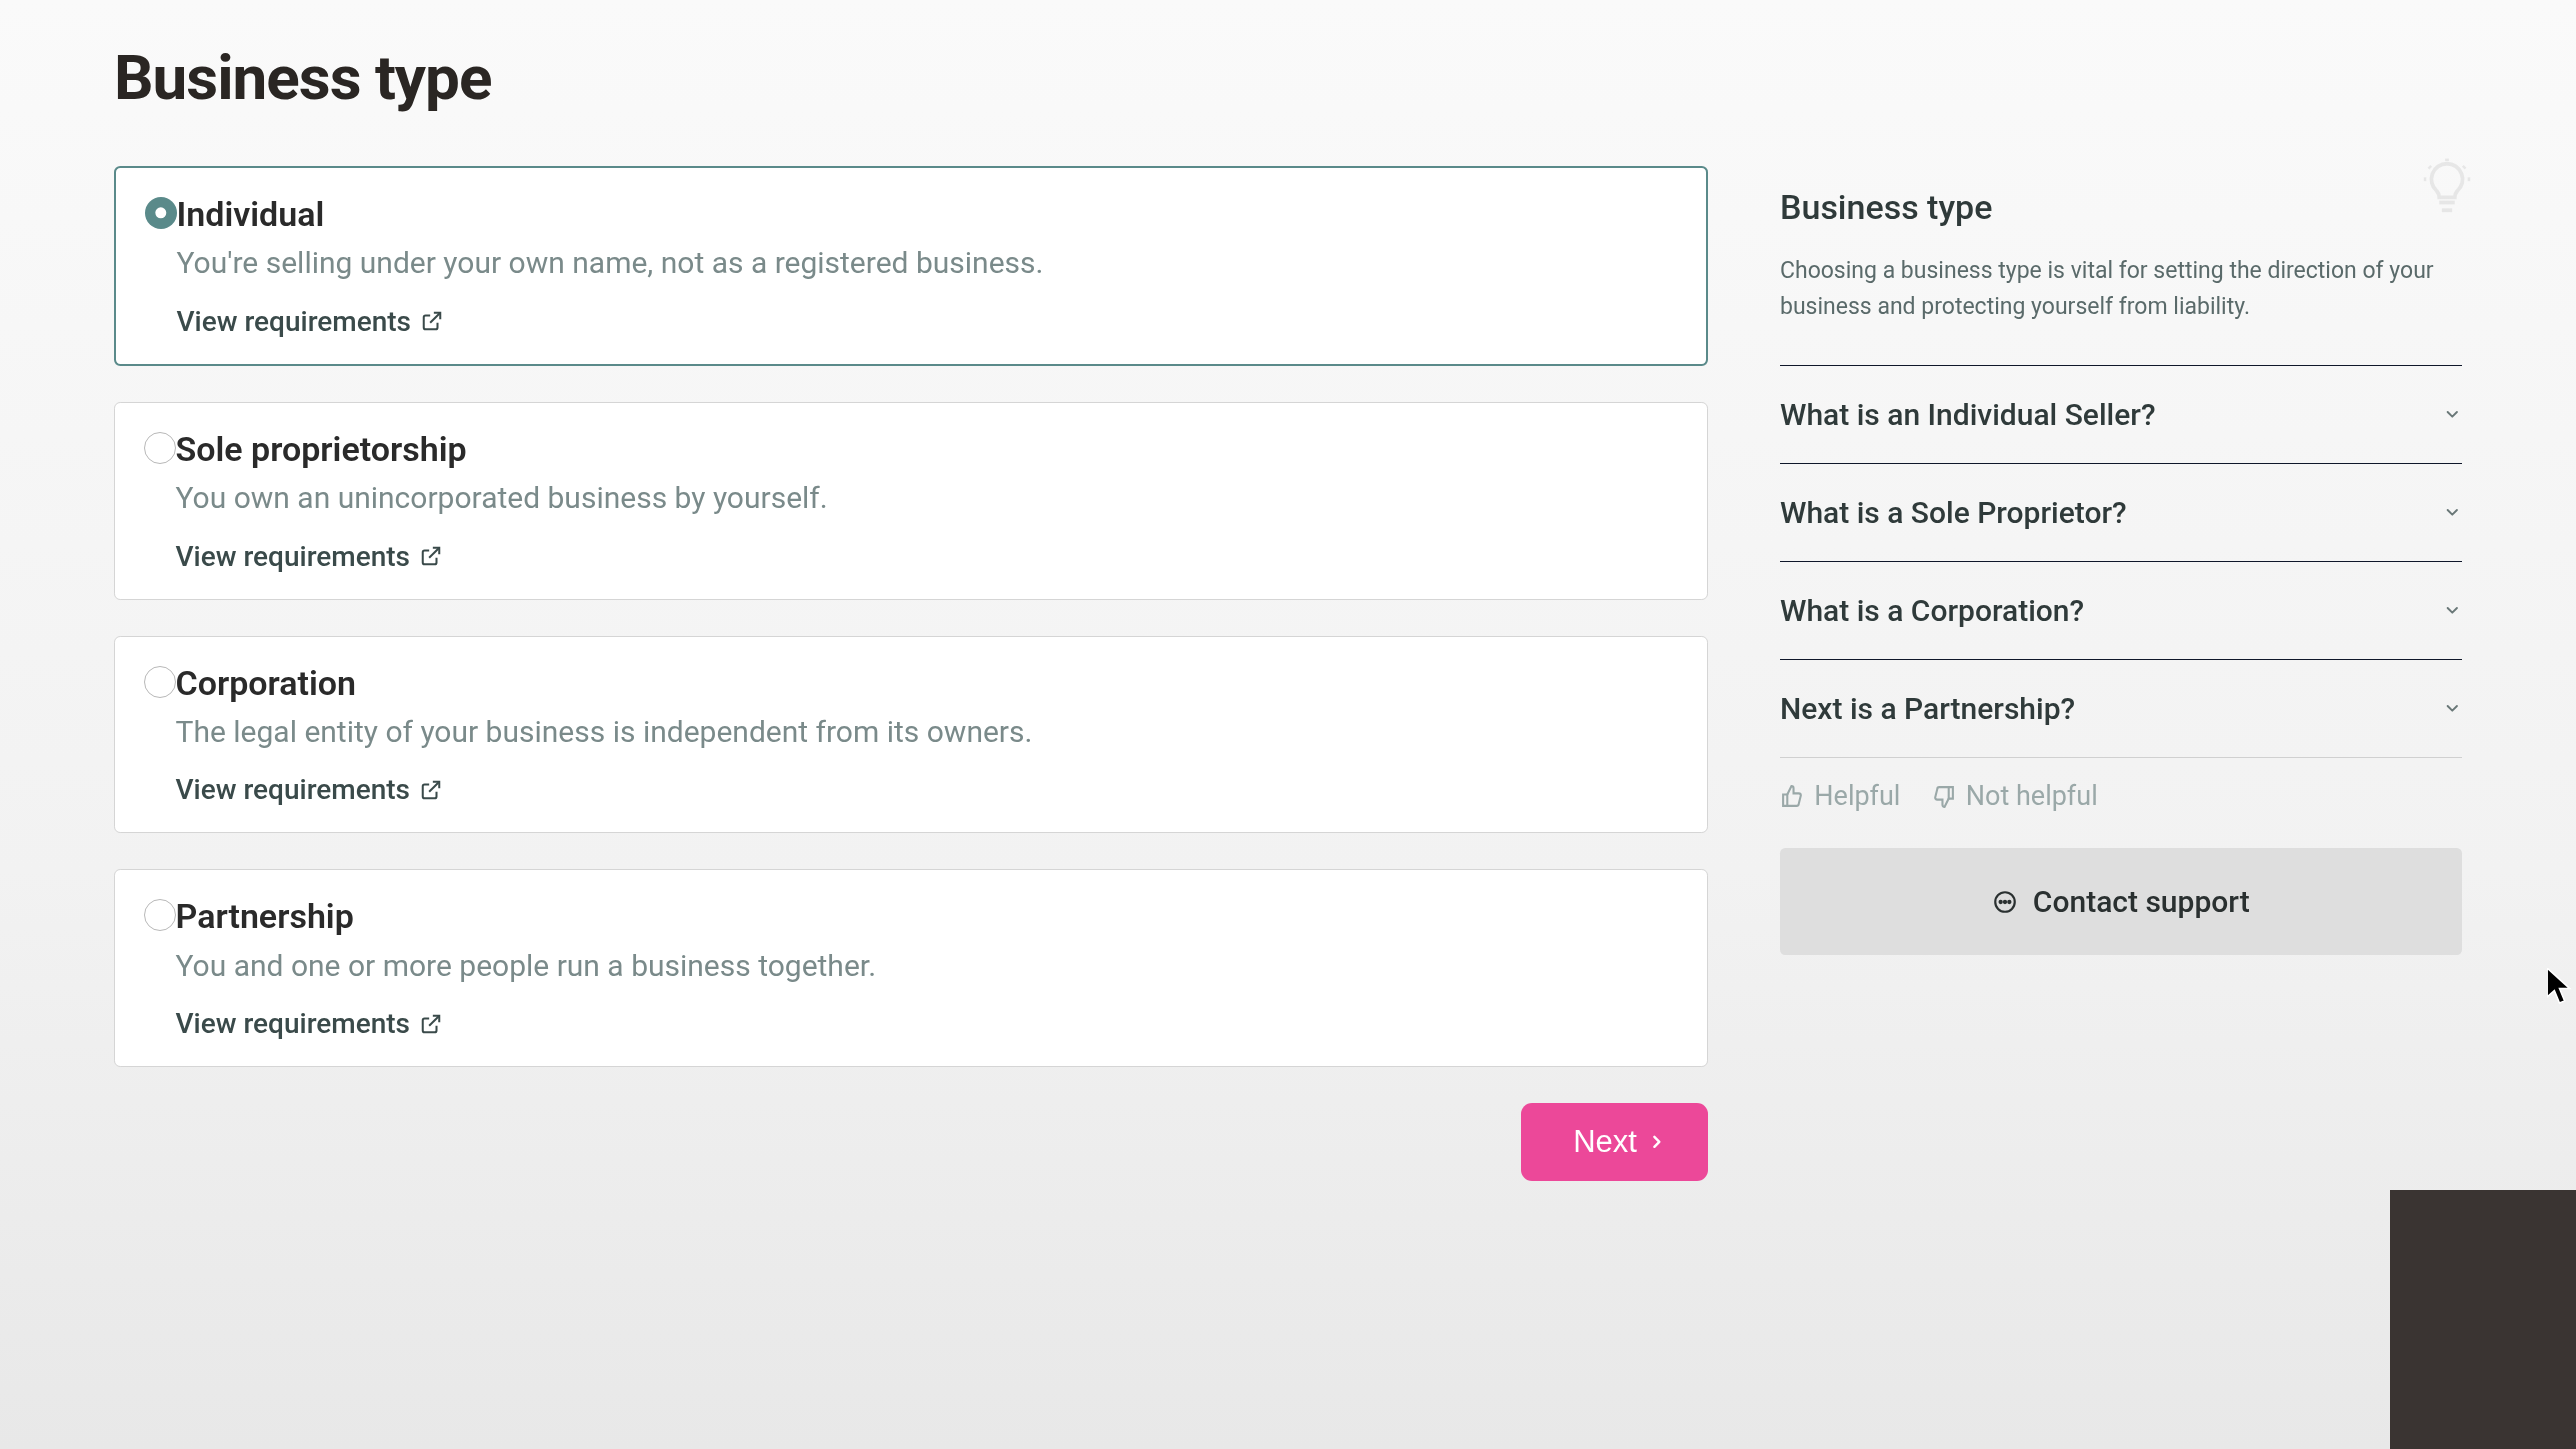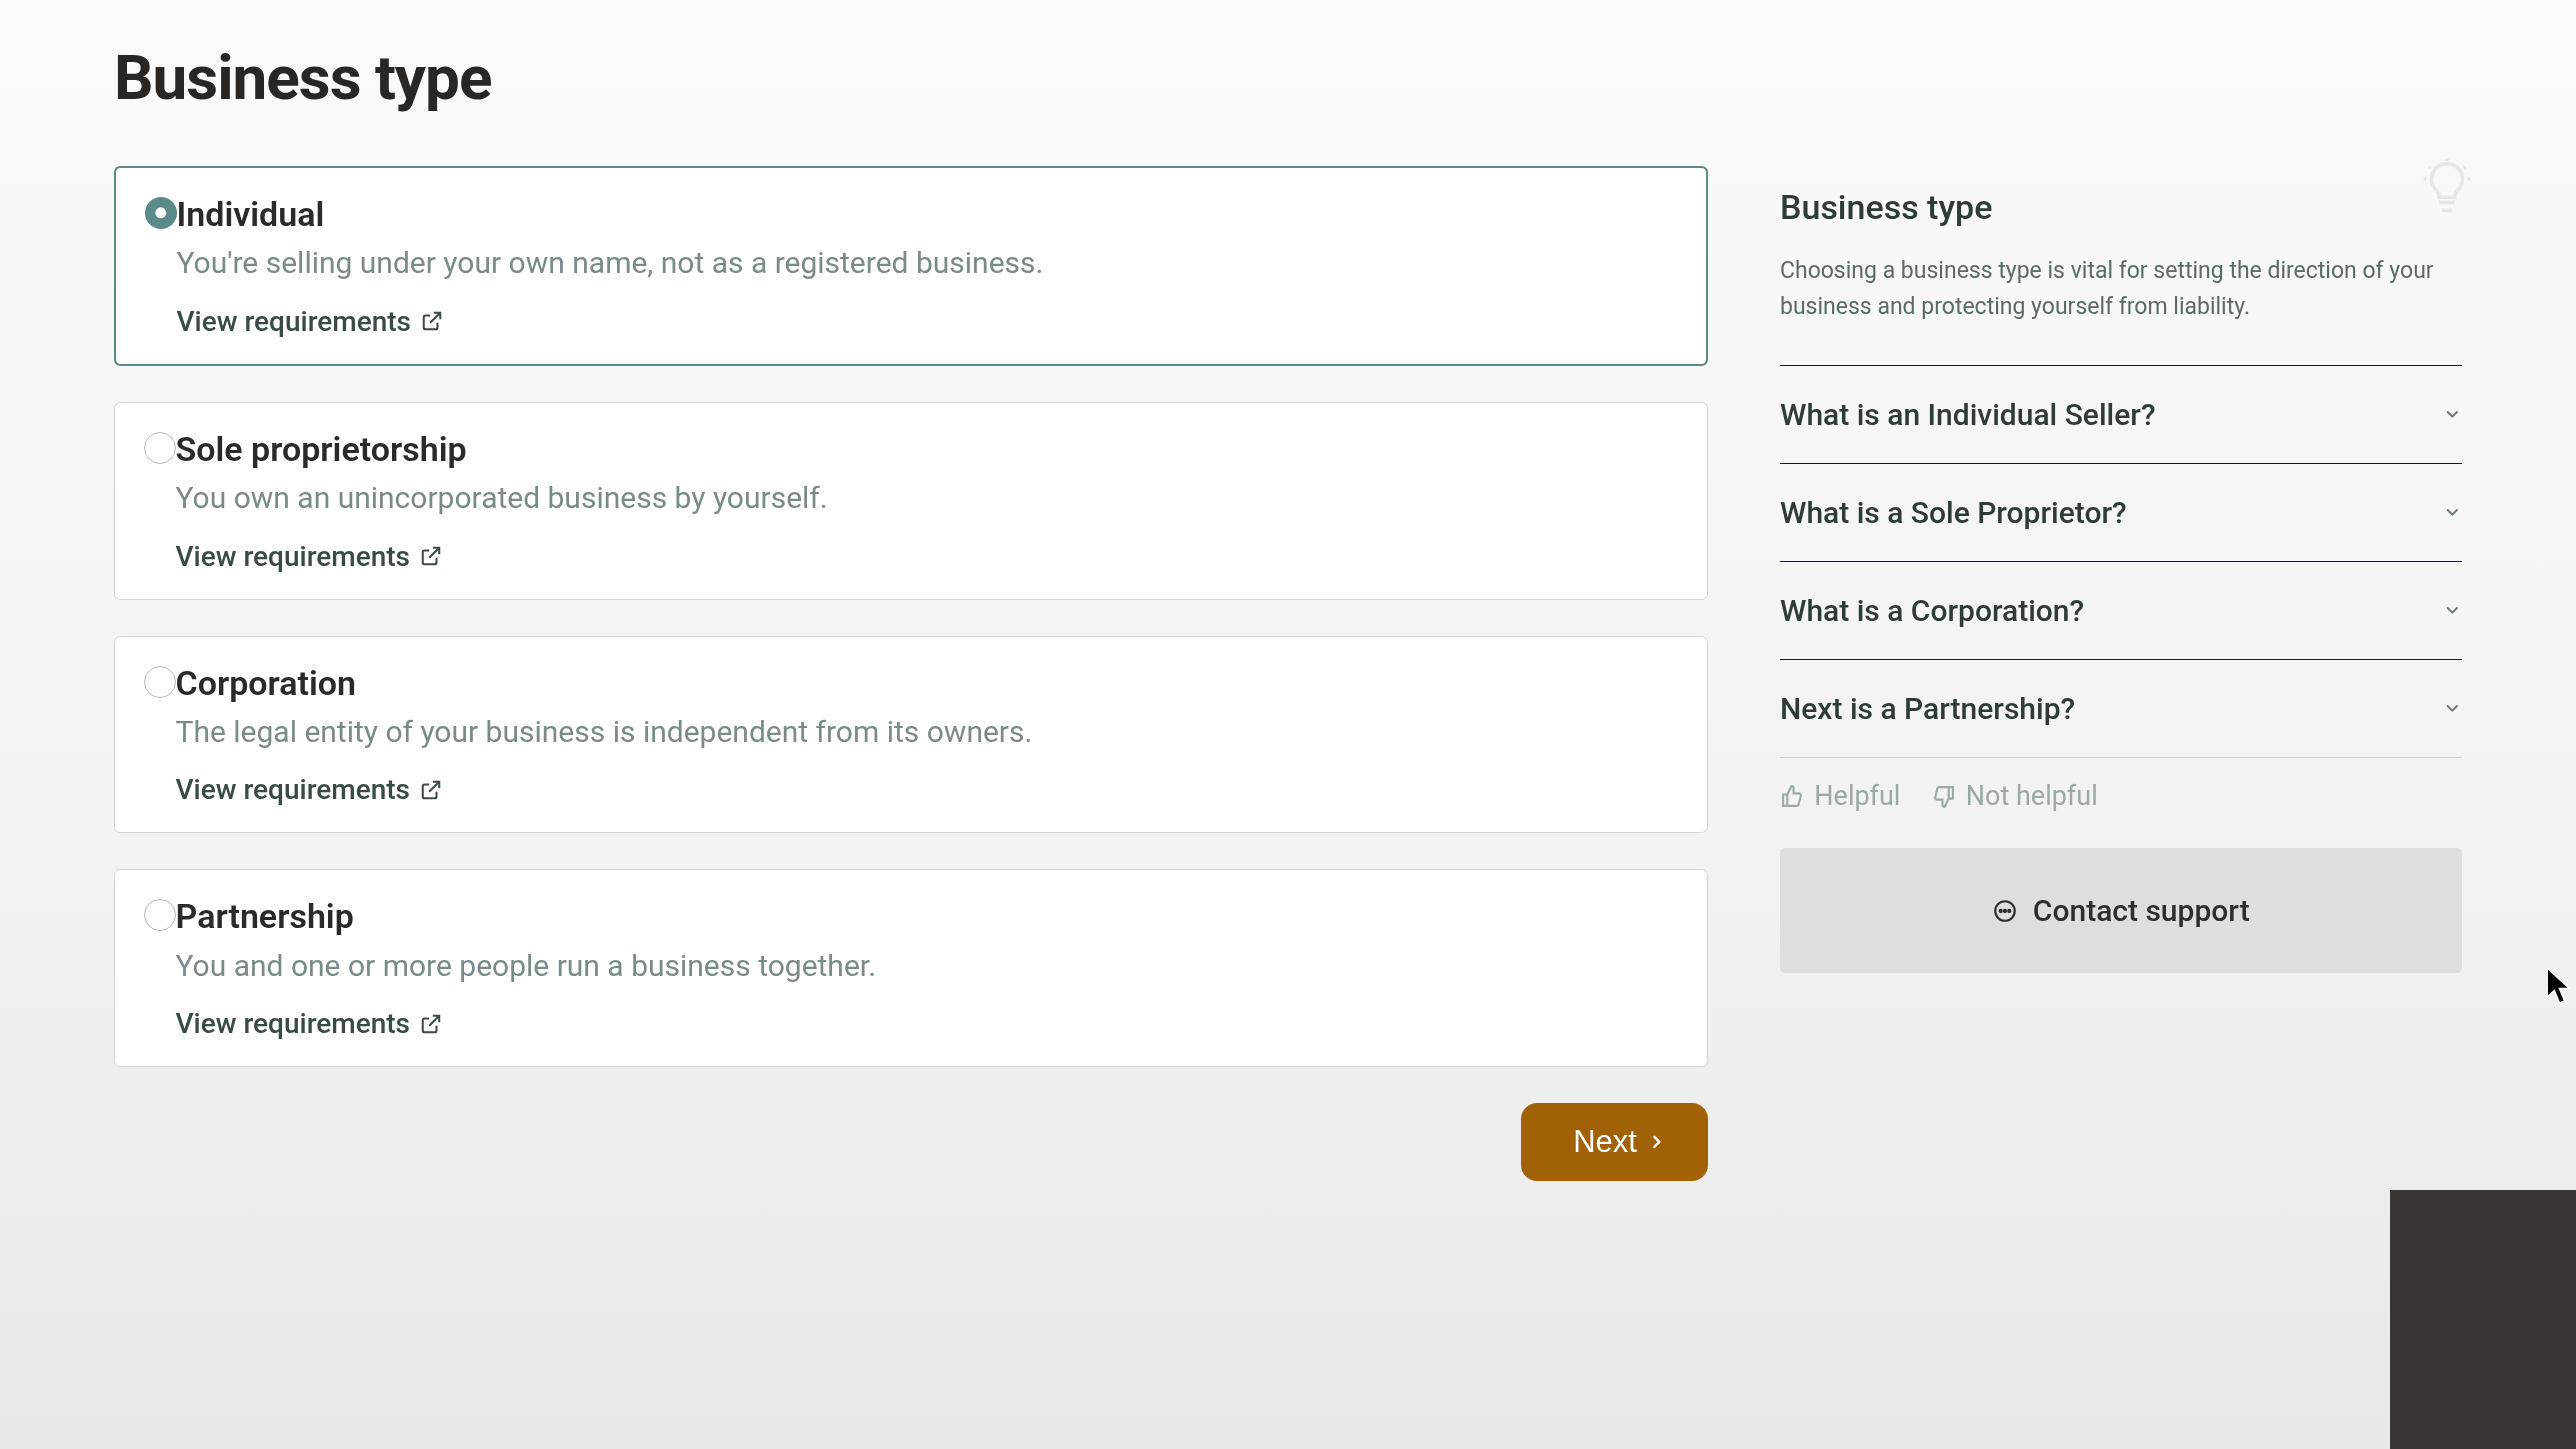--- a/index.html
+++ b/index.html
@@ -100,24 +100,24 @@
     flex-shrink: 0;
   }
 
   
   .next-row {
     display: flex;
     justify-content: flex-end;
     margin-top: 10.4px;
   }
   .next-btn {
-    background: #a16207;
+    background: #ec4899;
     color: #fff;
     border: none;
-    border-radius: 16px;
+    border-radius: 11px;
     padding: 21px 41px 21px 52px;
     font-size: 31px;
     font-weight: 500;
     display: inline-flex;
     align-items: center;
     gap: 10.4px;
     cursor: pointer;
   }
 
   
@@ -177,21 +177,21 @@
     cursor: pointer;
   }
   .thumb-icon {
     width: 25px;
     height: 25px;
     flex-shrink: 0;
   }
   .contact-btn {
     background: #dedede;
     border-radius: 5.2px;
-    padding: 45px 0;
+    padding: 36px 0;
     display: flex;
     align-items: center;
     justify-content: center;
     gap: 14.5px;
     font-size: 30px;
     font-weight: 500;
     color: #2a3030;
     cursor: pointer;
   }
   .chat-icon { width: 26px; height: 26px; flex-shrink:0; }

